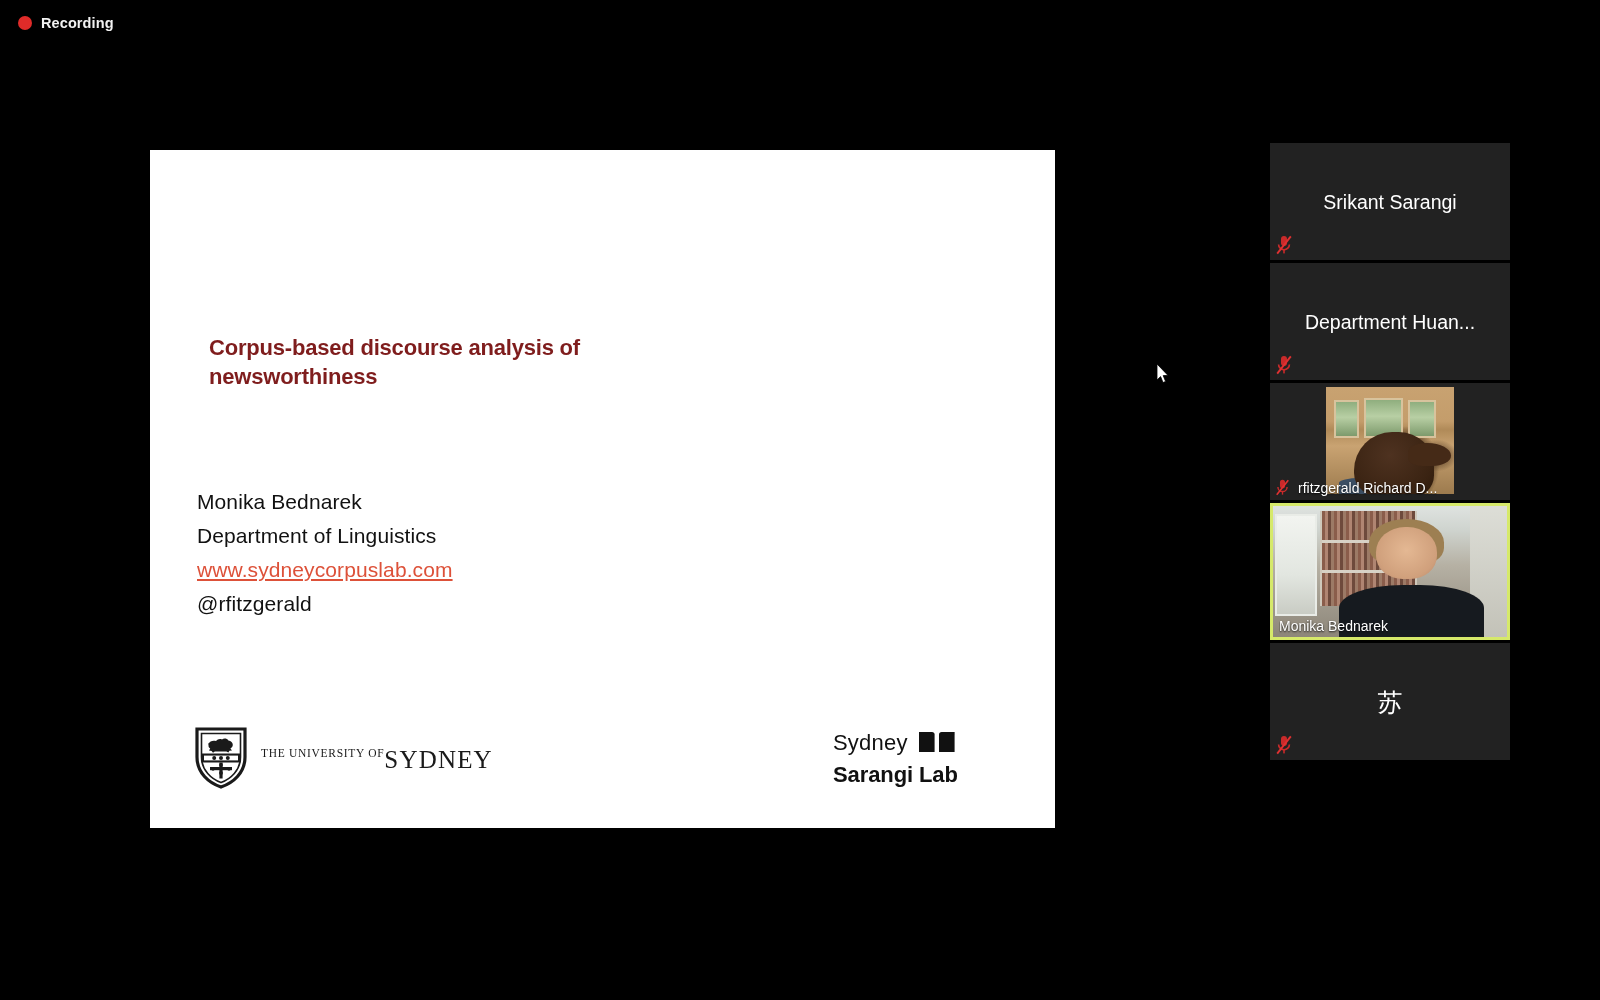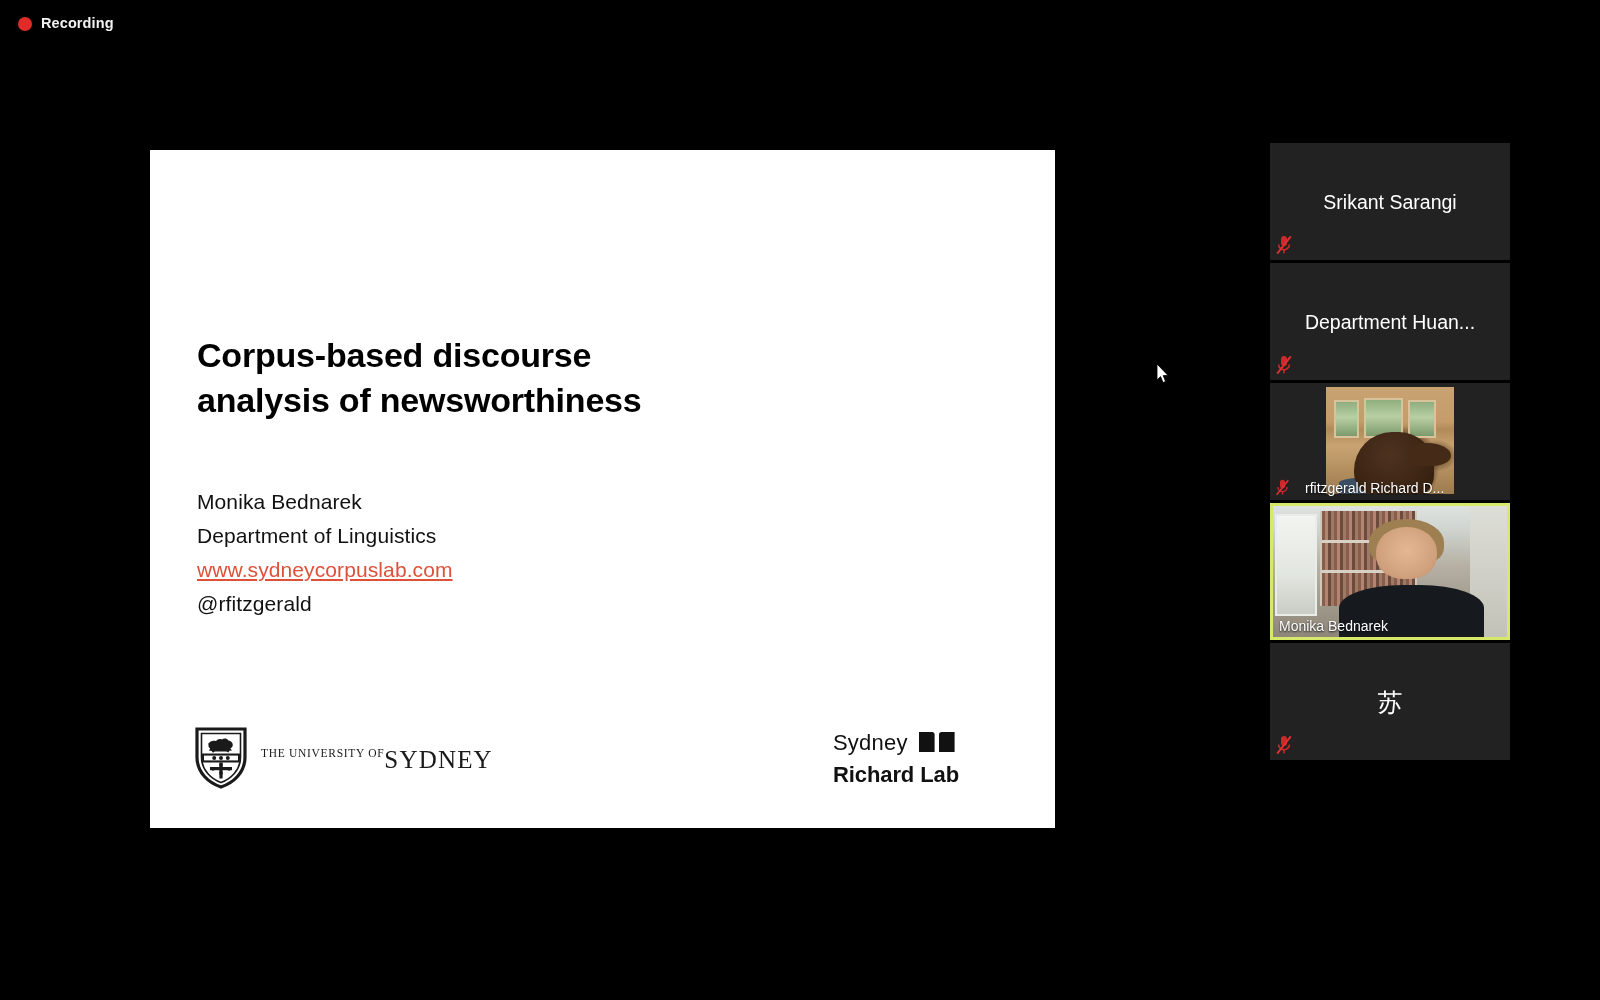--- a/index.html
+++ b/index.html
@@ -14,21 +14,21 @@
     overflow: hidden;
     font-family: "Liberation Sans", sans-serif;
   }
 
   
   #recording-indicator {
     position: absolute;
     left: 18px;
     top: 15px;
     display: flex;
-    align-items: flex-end;
+    align-items: center;
     gap: 9px;
     z-index: 40;
   }
   #recording-dot {
     width: 14px;
     height: 14px;
     border-radius: 50%;
     background: #e02b29;
     display: block;
   }
@@ -44,25 +44,25 @@
     position: absolute;
     left: 150px;
     top: 150px;
     width: 905px;
     height: 678px;
     background: #ffffff;
     overflow: hidden;
   }
   #slide-title {
     position: absolute;
-    left: 47px;
+    left: 59px;
     top: 183px;
     width: 470px;
-    color: #000000;
-    font-size: 34px;
+    color: #7f1d1d;
+    font-size: 22px;
     font-weight: bold;
     line-height: 1.33;
     letter-spacing: -0.2px;
   }
   #slide-byline {
     position: absolute;
     left: 47px;
     top: 335px;
     width: 520px;
     color: #111111;
@@ -176,21 +176,21 @@
     height: 22px;
     z-index: 5;
   }
   .tile-footer {
     position: absolute;
     left: 0;
     bottom: 0;
     width: 100%;
     display: flex;
     align-items: center;
-    gap: 14px;
+    gap: 7px;
     padding: 2px 4px 3px 4px;
     box-sizing: border-box;
     z-index: 6;
   }
   .tile-footer .mic-inline {
     width: 17px;
     height: 19px;
     flex: 0 0 auto;
   }
   .tile-footer .footer-name {
@@ -381,21 +381,21 @@
   <div id="scl-logo">
     <div id="scl-row-top">
       <span id="scl-sydney">Sydney</span>
       <span>
         <svg width="38" height="24" viewBox="0 0 38 24">
           <path d="M1 3 h13 c1.6 0 2.6 1 2.6 2.6 V23 H1 Z" fill="#111111"></path>
           <path d="M36.6 3 h-13 c-1.6 0-2.6 1-2.6 2.6 V23 h15.6 Z" fill="#111111"></path>
         </svg>
       </span>
     </div>
-    <div id="scl-corpuslab">Richard Lab</div>
+    <div id="scl-corpuslab">Sarangi Lab</div>
   </div>
 </div>
 
 <div id="filmstrip">
 
   <div class="tile">
     <div class="tile-name-center">Srikant Sarangi</div>
     <span class="mic-muted">
       <svg width="20" height="22" viewBox="0 0 20 22">
         <rect x="7" y="2" width="6" height="10" rx="3" fill="#c92a2a"></rect>

